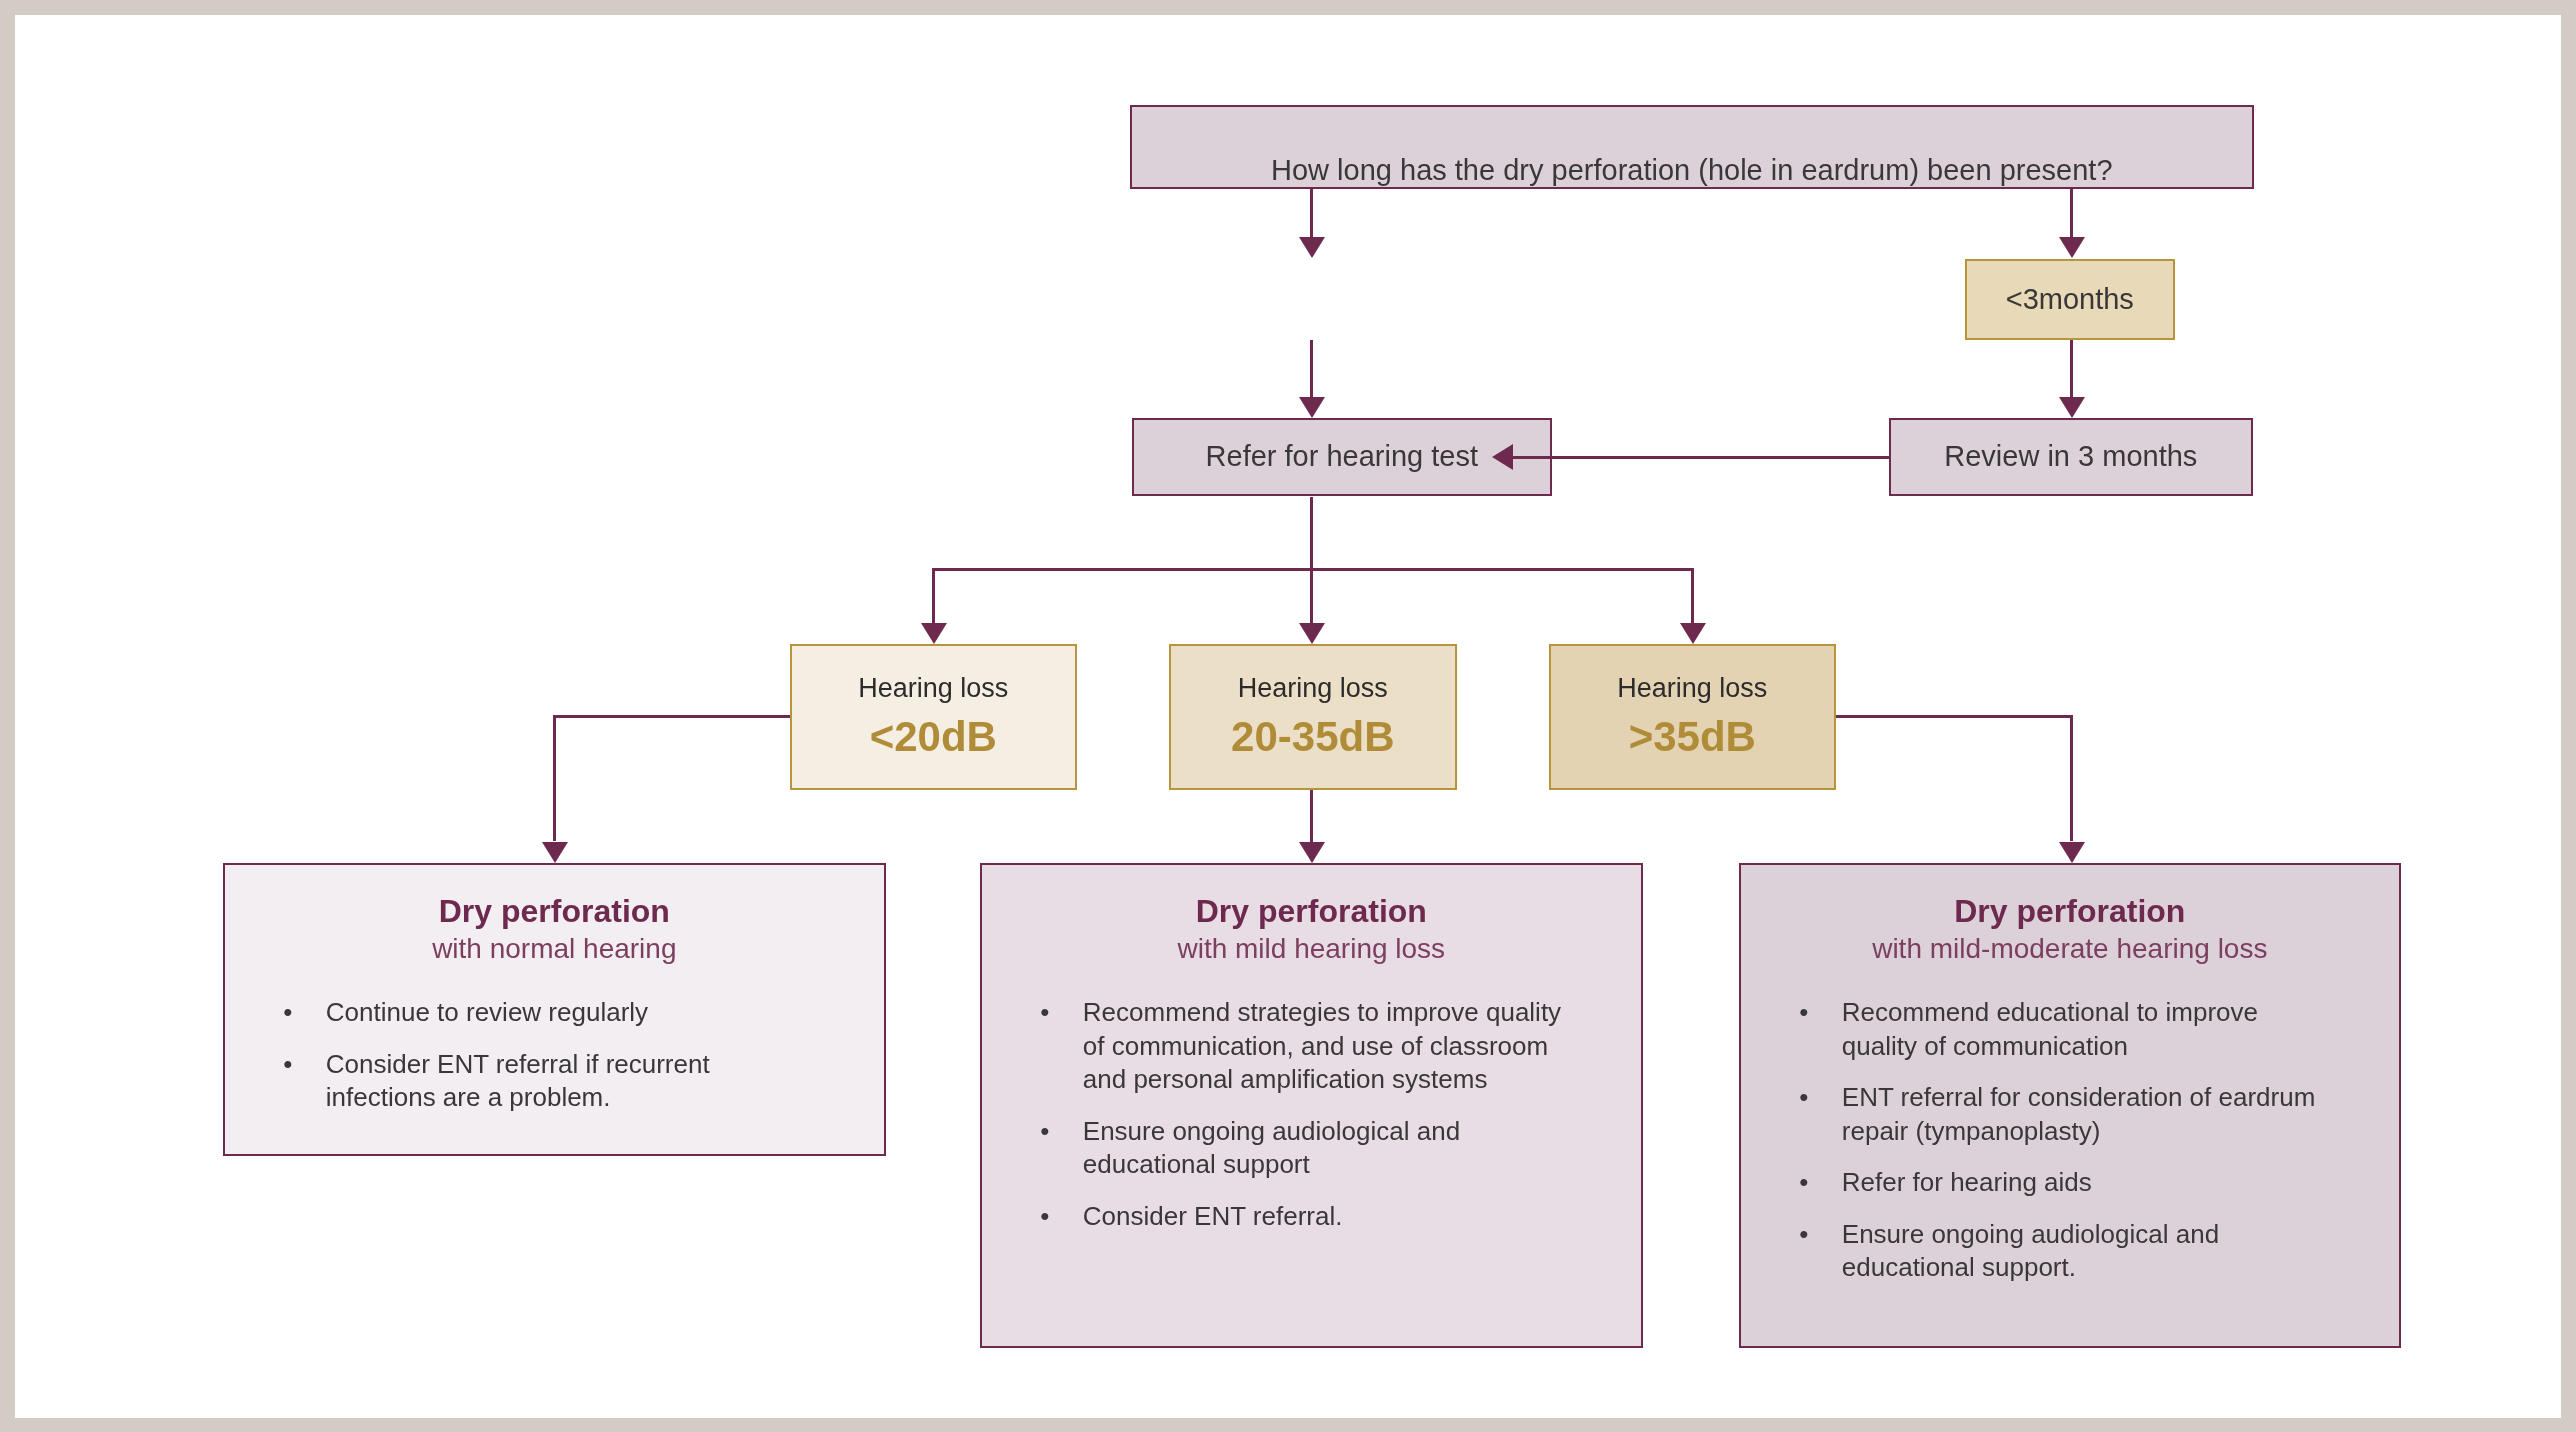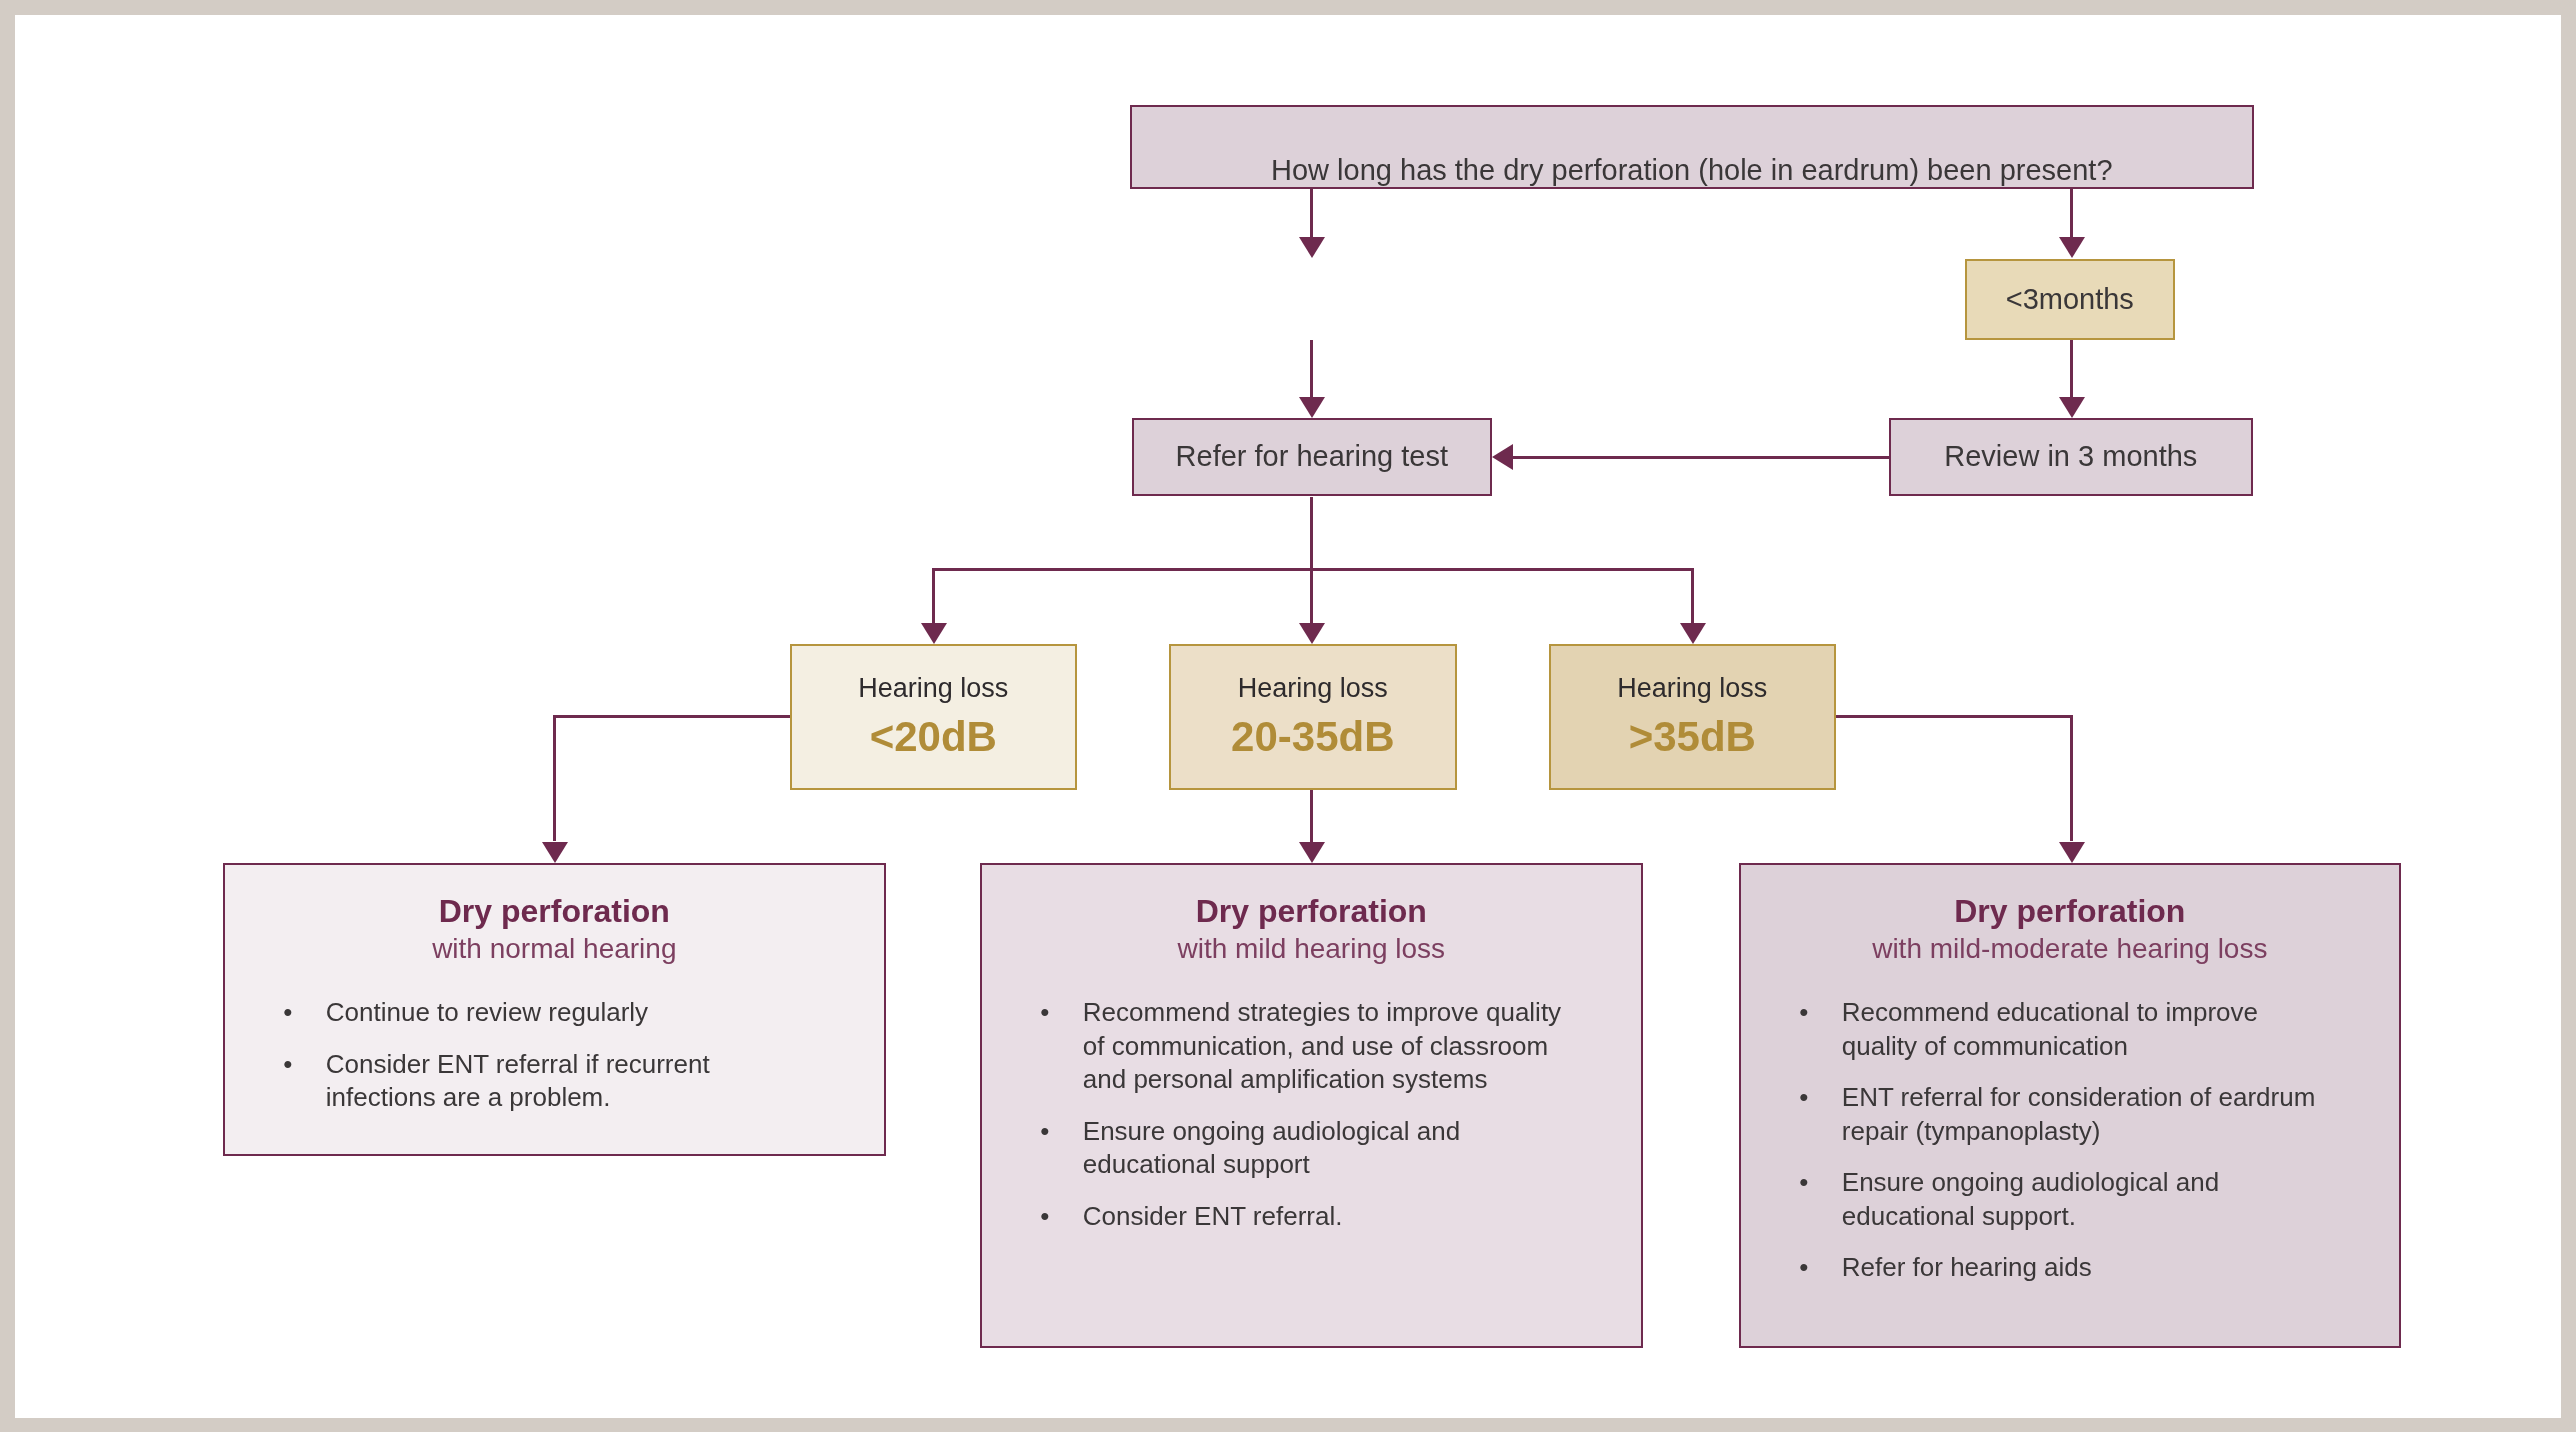--- a/index.html
+++ b/index.html
@@ -15,21 +15,21 @@
   .sheet{position:absolute;left:14.8px;top:14.8px;width:2546px;height:1403px;background:#ffffff;}
 
   .node{position:absolute;display:flex;flex-direction:column;align-items:center;justify-content:center;
         text-align:center;box-sizing:border-box;color:var(--body-text);}
   .pink-node{background:var(--node-pink);border:2.8px solid var(--maroon);}
   .tan-node{background:var(--tan-node);border:2.8px solid var(--gold);}
 
   .q-node{left:1115px;top:90px;width:1124px;height:84px;font-size:29px;justify-content:flex-end;}
   .gt-node{left:1191px;top:244px;width:211px;height:81px;font-size:29px;}
   .lt-node{left:1950px;top:244px;width:210px;height:81px;font-size:29px;}
-  .refer-node{left:1117px;top:403px;width:360px;height:78px;font-size:29px;}
+  .refer-node{left:1117px;top:403px;width:420px;height:78px;font-size:29px;}
   .review-node{left:1874px;top:403px;width:364px;height:78px;font-size:29px;justify-content:center;}
 
   .db-node{border:2.8px solid var(--gold);}
   .db1{left:775px;top:629px;width:287px;height:146px;background:var(--db1-fill);}
   .db2{left:1154px;top:629px;width:288px;height:146px;background:var(--db2-fill);}
   .db3{left:1534px;top:629px;width:287px;height:146px;background:var(--db3-fill);}
   .db-label{font-size:27px;color:#2e2b2d;margin-bottom:9.2px;}
   .db-value{font-size:42px;font-weight:700;color:var(--gold-text);}
 
   .outcome{position:absolute;box-sizing:border-box;border:2.8px solid var(--maroon);
@@ -101,22 +101,22 @@
         <li>Consider ENT referral.</li>
       </ul>
     </div>
 
     <div class="outcome out3">
       <div class="o-title">Dry perforation</div>
       <div class="o-sub">with mild-moderate hearing loss</div>
       <ul>
         <li>Recommend educational to improve quality of communication</li>
         <li>ENT referral for consideration of eardrum repair (tympanoplasty)</li>
+        <li>Refer for hearing aids</li>
         <li>Ensure ongoing audiological and educational support.</li>
-        <li>Refer for hearing aids</li>
       </ul>
     </div>
 
     <div class="line" style="left:1295px;top:174px;width:2.8px;height:51px;"></div>
     <div class="arr-down" style="left:1284px;top:222px;"></div>
     <div class="line" style="left:2055px;top:174px;width:2.8px;height:51px;"></div>
     <div class="arr-down" style="left:2044px;top:222px;"></div>
 
     <div class="line" style="left:1295px;top:325px;width:2.8px;height:59px;"></div>
     <div class="arr-down" style="left:1284px;top:382px;"></div>

